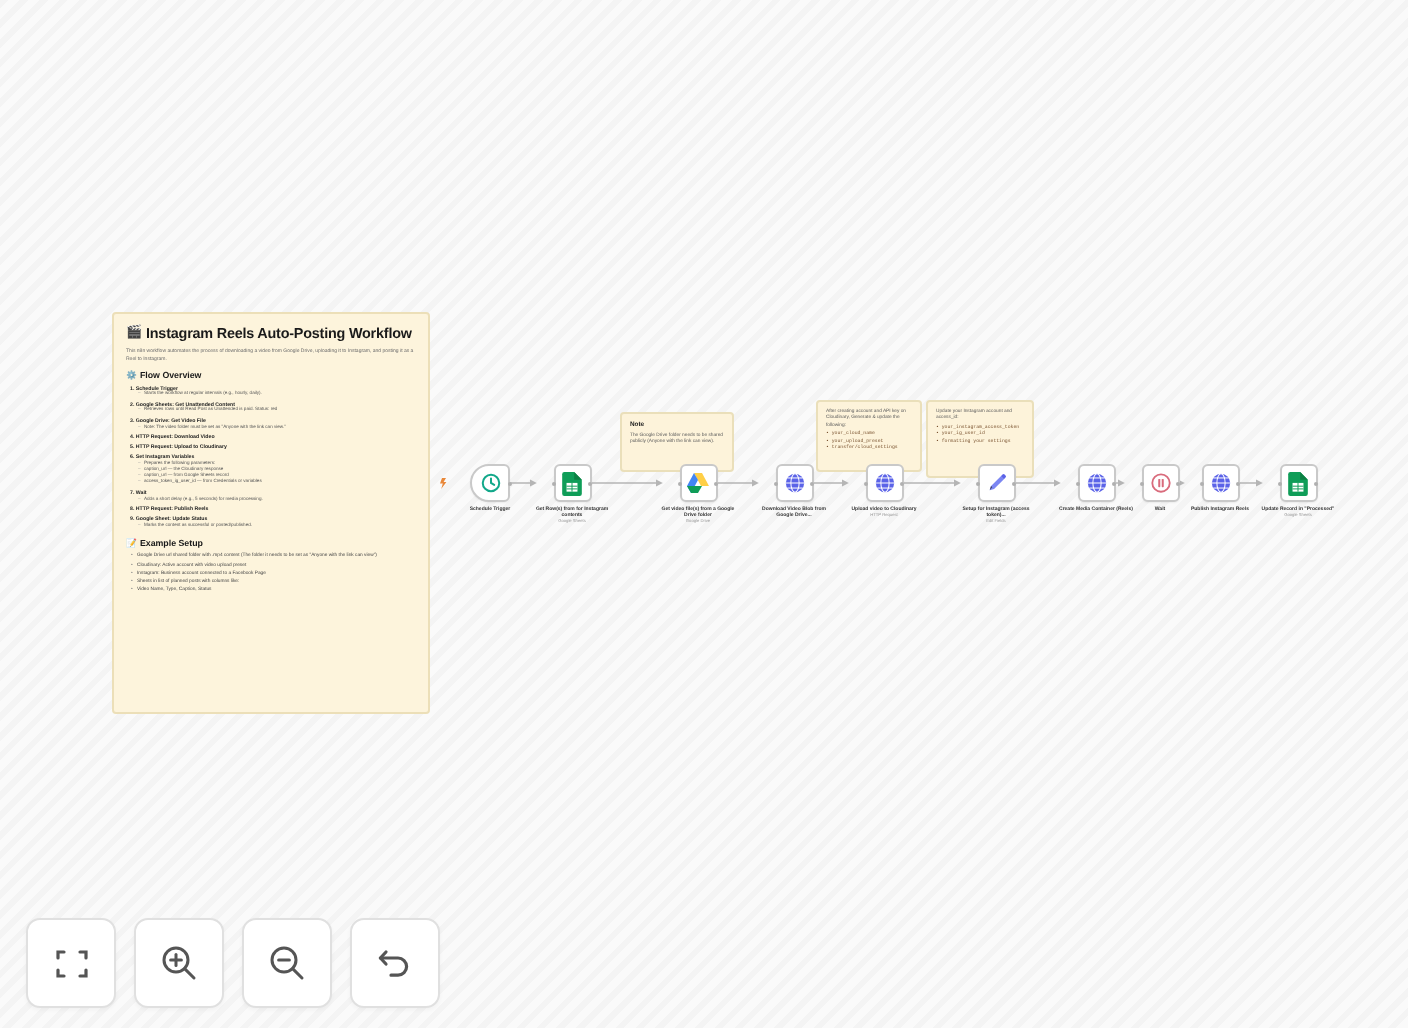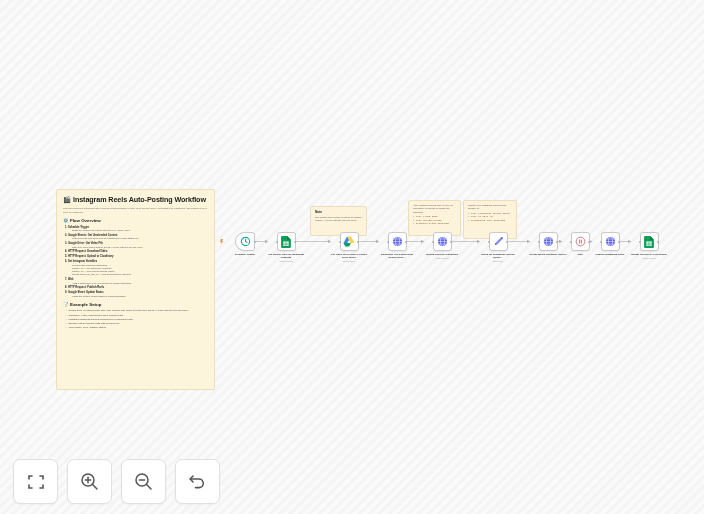--- a/index.html
+++ b/index.html
@@ -20,21 +20,20 @@
 
   
   #doc-panel {
     position: absolute; left: 56px; top: 156px;
     width: 159px; height: 201px;
     background: #fdf4dc;
     border: 1px solid #ecdfb8;
     border-radius: 2px;
     padding: 5px 6px;
     overflow: hidden;
-    margin-top: 33px;
   }
   .doc-title {
     font-size: 7.2px; font-weight: bold; color: #1a1a1a;
     letter-spacing: -0.1px; line-height: 9px;
     display: flex; align-items: center; gap: 2px;
   }
   .doc-title .emoji { font-size: 6.5px; }
   .doc-sub {
     font-size: 2.5px; color: #6b6b6b; line-height: 3.6px;
     margin-top: 3px; margin-bottom: 4px;

